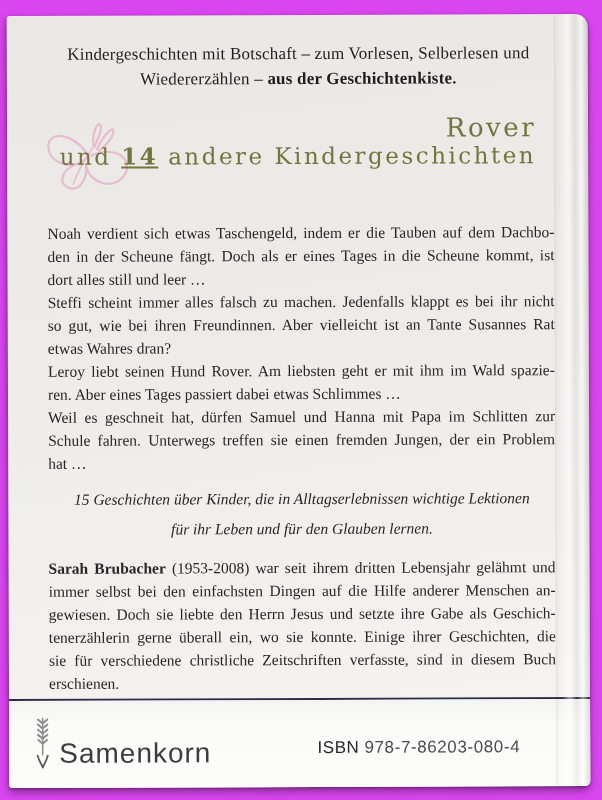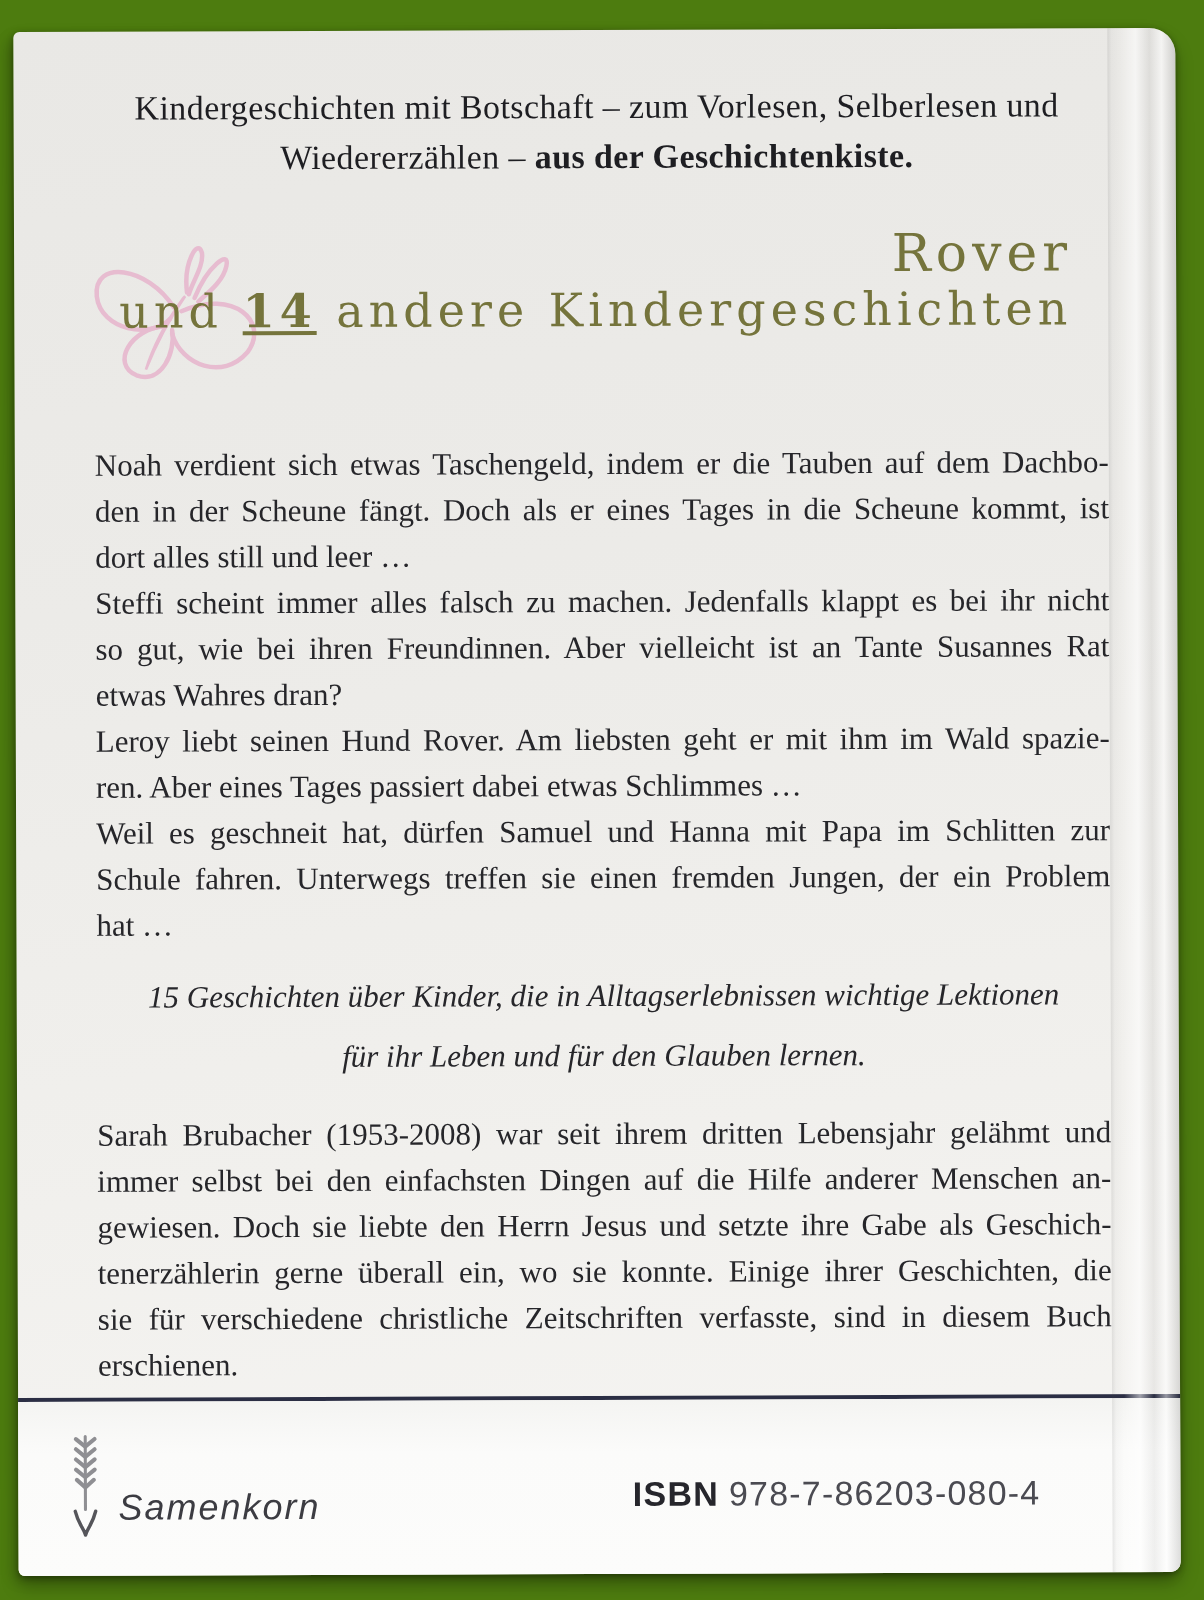--- a/index.html
+++ b/index.html
@@ -1,17 +1,17 @@
 <!DOCTYPE html>
 <html><head>
 <meta charset="utf-8">
 <style>
   html,body{margin:0;padding:0;}
   body{width:602px;height:800px;background:#fdfdfd;font-family:"Liberation Serif",serif;}
-  .stage{position:relative;width:602px;height:800px;overflow:hidden;background:#4d7c0f;}
+  .stage{position:relative;width:602px;height:800px;overflow:hidden;background:#d946ef;}
 
   .book{
     position:absolute;left:8px;top:15px;width:581px;height:772px;
     background:linear-gradient(173deg,#e9e8e5 0%,#ecebe8 35%,#f1f0ed 70%,#f6f5f3 100%);
     border-radius:3px 13px 5px 3px;
     box-shadow:0 5px 9px rgba(0,0,0,.28),0 1px 3px rgba(0,0,0,.35),-3px 3px 7px rgba(0,0,0,.10);
     transform:rotate(-0.2deg);
   }
   .spine-edge{
     position:absolute;top:0;bottom:0;right:0;width:34px;z-index:6;pointer-events:none;
@@ -34,35 +34,35 @@
   .title b{font-weight:700;text-decoration:underline;}
 
   .blurbs{position:absolute;top:206px;left:0;right:0;font-size:15.5px;color:#26262a;}
   .jline{height:23px;line-height:23px;overflow:hidden;text-align:justify;text-align-last:justify;}
   .jline.last{text-align-last:left;}
 
   .highlight{position:absolute;top:469px;left:0;right:0;text-align:center;
     font-style:italic;font-size:15.5px;line-height:30px;color:#26262a;}
 
   .bio{position:absolute;top:541px;left:0;right:0;font-size:15.5px;color:#26262a;}
-  .bio b{font-weight:400;margin-top:29px;}
+  .bio b{font-weight:700;margin-top:29px;}
 
   .divider{position:absolute;left:0;right:0;top:683px;height:2px;background:#2b2e44;z-index:3;}
   .footer{position:absolute;left:0;right:0;top:685px;bottom:0;z-index:4;
     background:linear-gradient(180deg,#f4f4f2 0%,#fbfbfa 30%,#fcfcfb 100%);
     border-radius:0 0 5px 3px;}
 
   .publisher{position:absolute;left:25px;top:14px;display:flex;align-items:flex-end;gap:8px;}
   .publisher svg{display:block;margin-bottom:-2px;}
-  .publisher-name{font-family:"Liberation Sans",sans-serif;font-size:18px;letter-spacing:1px;
-    color:#3c3c42;font-weight:400;line-height:30px;font-style:italic;}
+  .publisher-name{font-family:"Liberation Sans",sans-serif;font-size:28px;letter-spacing:1px;
+    color:#3c3c42;font-weight:400;line-height:30px;}
 
   .isbn{position:absolute;right:70px;top:38px;font-family:"Liberation Sans",sans-serif;
     font-size:17px;letter-spacing:.6px;color:#4b4b52;}
-  .isbn b{color:#26262c;font-weight:700;margin-right:5px;}
+  .isbn b{color:#26262c;font-weight:400;margin-right:5px;}
 </style>
 </head>
 <body>
 
 <div class="stage">
   <div class="book">
 
     <div class="content">
 
       <div class="tagline">

